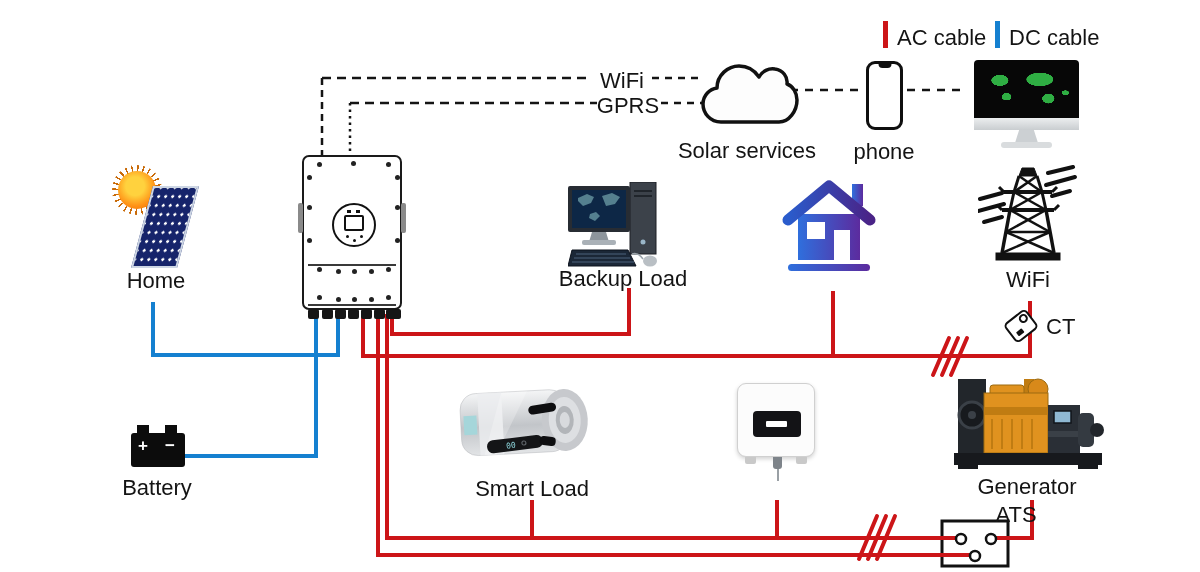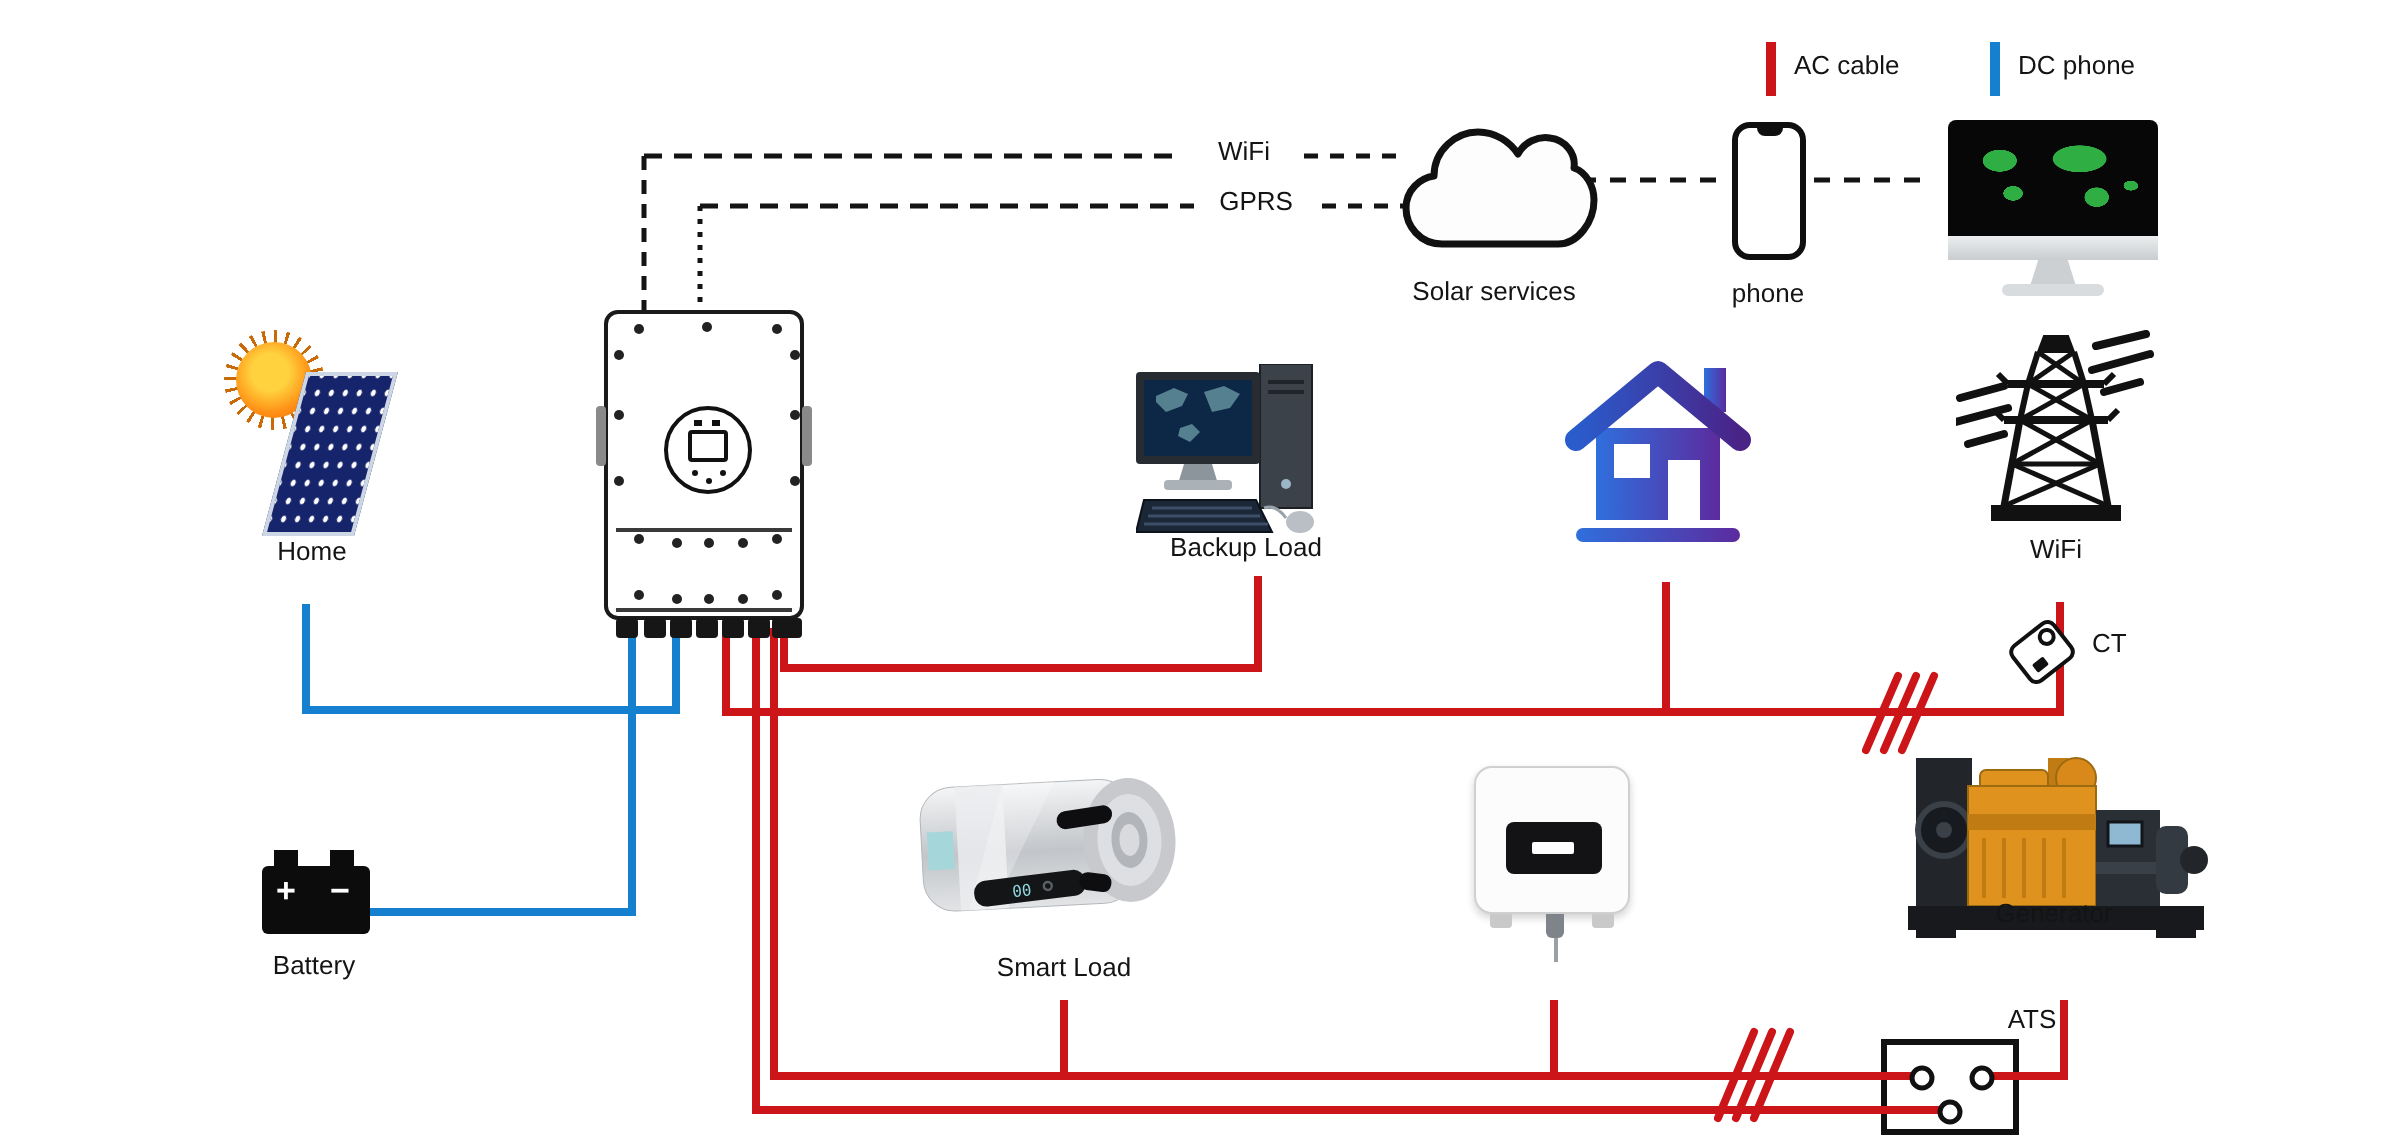--- a/index.html
+++ b/index.html
@@ -4,21 +4,21 @@
 <style>
   :root{
     --ac:#cc1518; --dc:#1580d0; --ink:#141414;
     --house-a:#2f6fdd; --house-b:#5c2b9e; --panel:#16246b; --map-green:#2fae43;
   }
   *{margin:0;padding:0;box-sizing:border-box;}
   body{background:#ffffff;font-family:"Liberation Sans",sans-serif;}
   .stage{position:relative;width:1200px;height:572px;background:#fff;overflow:hidden;}
   svg.layer{position:absolute;left:0;top:0;z-index:1;}
   .dev{position:absolute;z-index:2;}
-  .lbl{position:absolute;z-index:3;font-size:13px;color:var(--ink);white-space:nowrap;line-height:1.1;}
+  .lbl{position:absolute;z-index:3;font-size:22px;color:var(--ink);white-space:nowrap;line-height:1.1;}
   .ctr{transform:translateX(-50%);}
   
   .leg-bar{position:absolute;top:21px;width:5px;height:27px;z-index:3;}
   
   .inv{left:302px;top:155px;width:100px;height:155px;background:#fff;border:2px solid #1a1a1a;border-radius:7px;}
   .inv .seam{position:absolute;left:4px;right:4px;height:1.5px;background:#3a3a3a;}
   .inv .screws{position:absolute;left:0;top:0;width:3px;height:3px;border-radius:50%;background:transparent;
     box-shadow:14px 6px 0 1px #222,48px 5px 0 1px #222,83px 6px 0 1px #222,
                4px 19px 0 1px #222,92px 19px 0 1px #222,4px 49px 0 1px #222,92px 49px 0 1px #222,
                4px 82px 0 1px #222,92px 82px 0 1px #222,
@@ -115,21 +115,21 @@
     <g fill="#ffffff" stroke="#111" stroke-width="2.5">
       <circle cx="961" cy="539" r="5"></circle>
         <circle cx="991" cy="539" r="5"></circle>
         <circle cx="975" cy="556" r="5"></circle>
     </g>
   </svg>
 
   <div class="leg-bar" style="left:883px;background:var(--ac);"></div>
   <div class="lbl" style="left:897px;top:26px;">AC cable</div>
   <div class="leg-bar" style="left:995px;background:var(--dc);"></div>
-  <div class="lbl" style="left:1009px;top:26px;">DC phone</div>
+  <div class="lbl" style="left:1009px;top:26px;">DC cable</div>
 
   <div class="lbl ctr" style="left:622px;top:69px;">WiFi</div>
   <div class="lbl ctr" style="left:628px;top:94px;">GPRS</div>
   <div class="lbl ctr" style="left:747px;top:139px;">Solar services</div>
   <div class="lbl ctr" style="left:884px;top:140px;">phone</div>
 
   <svg class="dev" style="left:701px;top:60px;" width="98" height="70" viewBox="0 0 98 70">
     <path d="M20,62 C9,62 2,53 2,44 C2,35 9,29 16,28 C16,15 27,6 38,6 C47,6 54,11 58,17 C61,11 68,8 74,9 C82,10 87,17 86,24 C92,26 96,33 96,40 C96,51 88,62 78,62 Z" fill="#fdfdfd" stroke="#111" stroke-width="3.5" stroke-linejoin="round"></path>
   </svg>
 
@@ -327,17 +327,17 @@
     <line x1="82" y1="46" x2="82" y2="76" stroke="#c07c12" stroke-width="2"></line>
     <rect x="98" y="32" width="32" height="48" fill="#2a2f36"></rect>
     <rect x="98" y="58" width="32" height="6" fill="#3a4047"></rect>
     <rect x="104" y="38" width="17" height="12" fill="#8fb8d2" stroke="#11151a" stroke-width="1.5"></rect>
     <rect x="128" y="40" width="16" height="34" rx="5" fill="#343a41"></rect>
     <circle cx="147" cy="57" r="7" fill="#22262b"></circle>
     <rect x="4" y="80" width="148" height="12" fill="#17191d"></rect>
     <rect x="8" y="92" width="20" height="4" fill="#17191d"></rect>
     <rect x="128" y="92" width="20" height="4" fill="#17191d"></rect>
   </svg>
-  <div class="lbl ctr" style="left:1027px;top:450px;">Generator</div>
+  <div class="lbl ctr" style="left:1027px;top:475px;">Generator</div>
 
   <div class="lbl ctr" style="left:975px;top:503px;margin-left:41px;">ATS</div>
 
 </div>
 
 </body></html>

